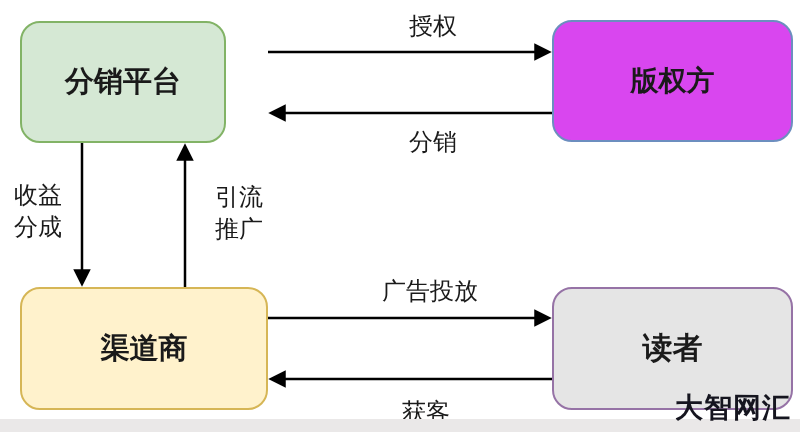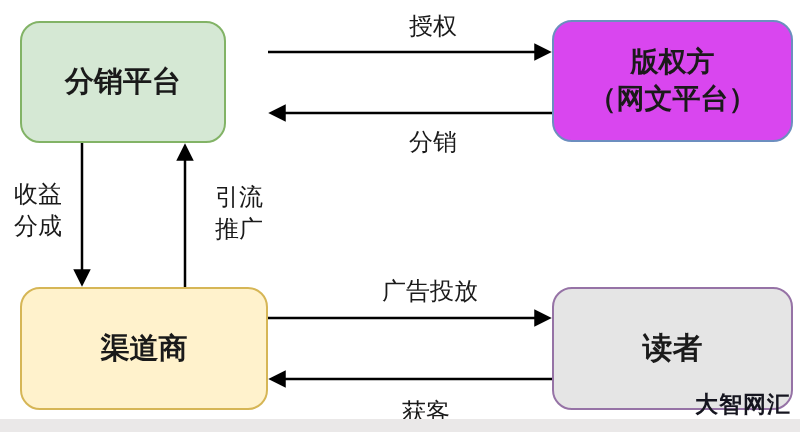--- a/index.html
+++ b/index.html
@@ -38,29 +38,29 @@
     position: absolute;
     font-size: 24px;
     font-weight: 400;
     color: #1a1a1a;
     text-align: right;
     line-height: 1.32;
     white-space: nowrap;
   }
   .label-auth     { left: 337px; top: 10px;  width: 120px; }
   .label-dist     { left: 337px; top: 126px; width: 120px; }
-  .label-revenue  { left: 2px;   top: 179px; width: 60px; font-family: Liberation Serif, serif; }
+  .label-revenue  { left: 2px;   top: 179px; width: 60px; }
   .label-traffic  { left: 203px; top: 181px; width: 60px; }
   .label-ad       { left: 318px; top: 275px; width: 160px; }
   .label-acquire  { left: 350px; top: 396px; width: 100px; }
   .watermark {
     position: absolute;
     right: 9px;
     top: 389px;
-    font-size: 23px;
+    font-size: 28px;
     font-weight: 700;
     color: #15151f;
     letter-spacing: 1px;
   }
   .bottom-strip {
     position: absolute;
     left: 0; bottom: 0;
     width: 800px; height: 13px;
     background: #eae8e8;
   }
@@ -83,21 +83,20 @@
     <line x1="268" y1="318" x2="536" y2="318" stroke-width="2.5" marker-end="url(#arrow)" style="stroke: rgb(0, 0, 0);"></line>
     <line x1="552" y1="379" x2="284" y2="379" stroke-width="2.5" marker-end="url(#arrow)" style="stroke: rgb(0, 0, 0);"></line>
   </svg>
 
   <div class="node node-distribution" style="background: rgb(213, 232, 212); border-color: rgb(130, 179, 102);">
     <span>分销平台</span>
   </div>
 
   <div class="node node-copyright" style="background: #d946ef; border-color: rgb(108, 142, 191);">
     <span>版权方</span>
-    <span>（网文平台）</span>
   </div>
 
   <div class="node node-channel" style="background: rgb(255, 242, 204); border-color: rgb(214, 182, 86);">
     <span>渠道商</span>
   </div>
 
   <div class="node node-reader" style="background: #e5e5e5; border-color: rgb(150, 115, 166);">
     <span>读者</span>
   </div>
 

